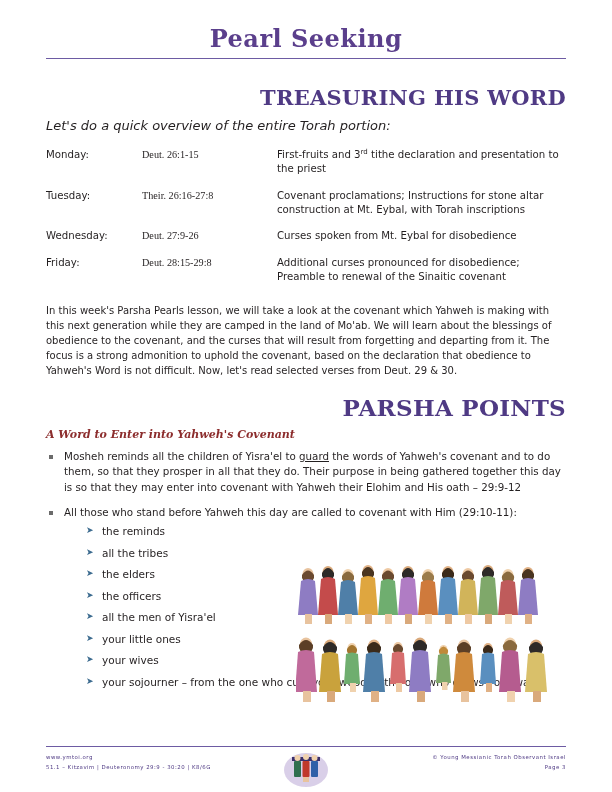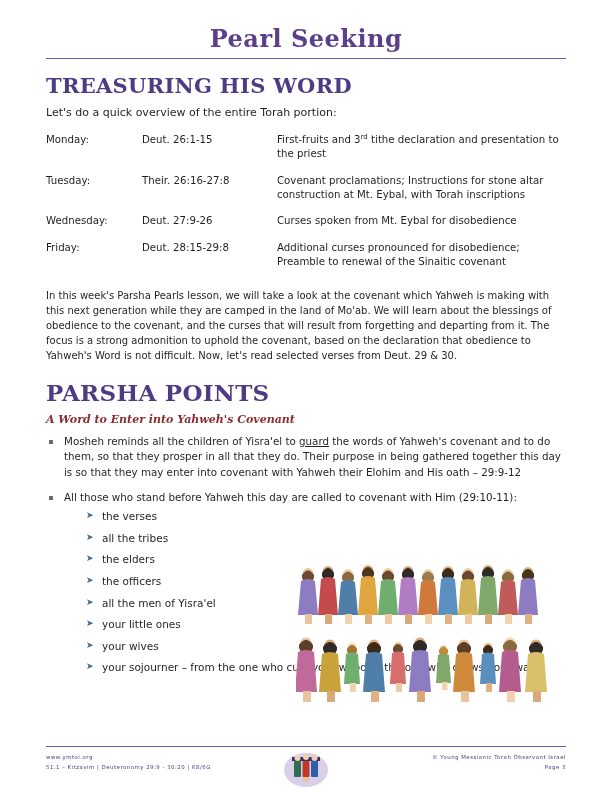--- a/index.html
+++ b/index.html
@@ -42,50 +42,52 @@
     margin-top: 6px;
   }
 
   
   .section-head {
     font-family: "DejaVu Serif", serif;
     font-weight: bold;
     color: #4f3a84;
     font-size: 21px;
     letter-spacing: 0.3px;
-    margin: 14px 0 7px 0;
+    margin: 26px 0 7px 0;
     text-transform: uppercase;
+    text-align: right;
   }
   .section-head.parsha {
     font-size: 23px;
     margin-top: 16px;
   }
 
   .body-text {
-    font-size: 11px;
+    font-size: 13px;
     line-height: 1.42;
     color: #231f20;
     margin: 0 0 6px 0;
+    font-style: italic;
   }
 
   
   .schedule {
     width: 100%;
     border-collapse: collapse;
     margin: 8px 0 10px 0;
   }
   .schedule td {
     font-size: 10.2px;
     line-height: 1.35;
     vertical-align: top;
     padding: 4px 0 9px 0;
     color: #231f20;
   }
   .col-day { width: 96px; }
-  .col-ref { width: 135px; }
+  .col-ref { width: 135px; font-family: Liberation Serif, serif; }
   .col-desc { width: auto; }
   sup { font-size: 7px; vertical-align: super; }
 
   .para-block {
     margin-top: 8px;
   }
   .para-block p {
     font-size: 10px;
     line-height: 1.5;
     margin: 0;
@@ -242,21 +244,21 @@
   </div>
 
   <div class="section-head parsha">Parsha Points</div>
   <div class="sub-head">A Word to Enter into Yahweh's Covenant</div>
 
   <ul class="sq-list">
     <li><span>Mosheh reminds all the children of Yisra'el to </span><span class="u">guard</span><span> the words of Yahweh's covenant and to do them, so that they prosper in all that they do. Their purpose in being gathered together this day is so that they may enter into covenant with Yahweh their Elohim and His oath – 29:9-12</span></li>
     <li>
       <span>All those who stand before Yahweh this day are called to covenant with Him (29:10-11):</span>
       <ul class="arrow-list">
-        <li>the verses</li>
+        <li>the reminds</li>
         <li>all the tribes</li>
         <li>the elders</li>
         <li>the officers</li>
         <li>all the men of Yisra'el</li>
         <li>your little ones</li>
         <li>your wives</li>
         <li>your sojourner – from the one who cuts your wood to the one who draws your water</li>
       </ul>
     </li>
   </ul>

